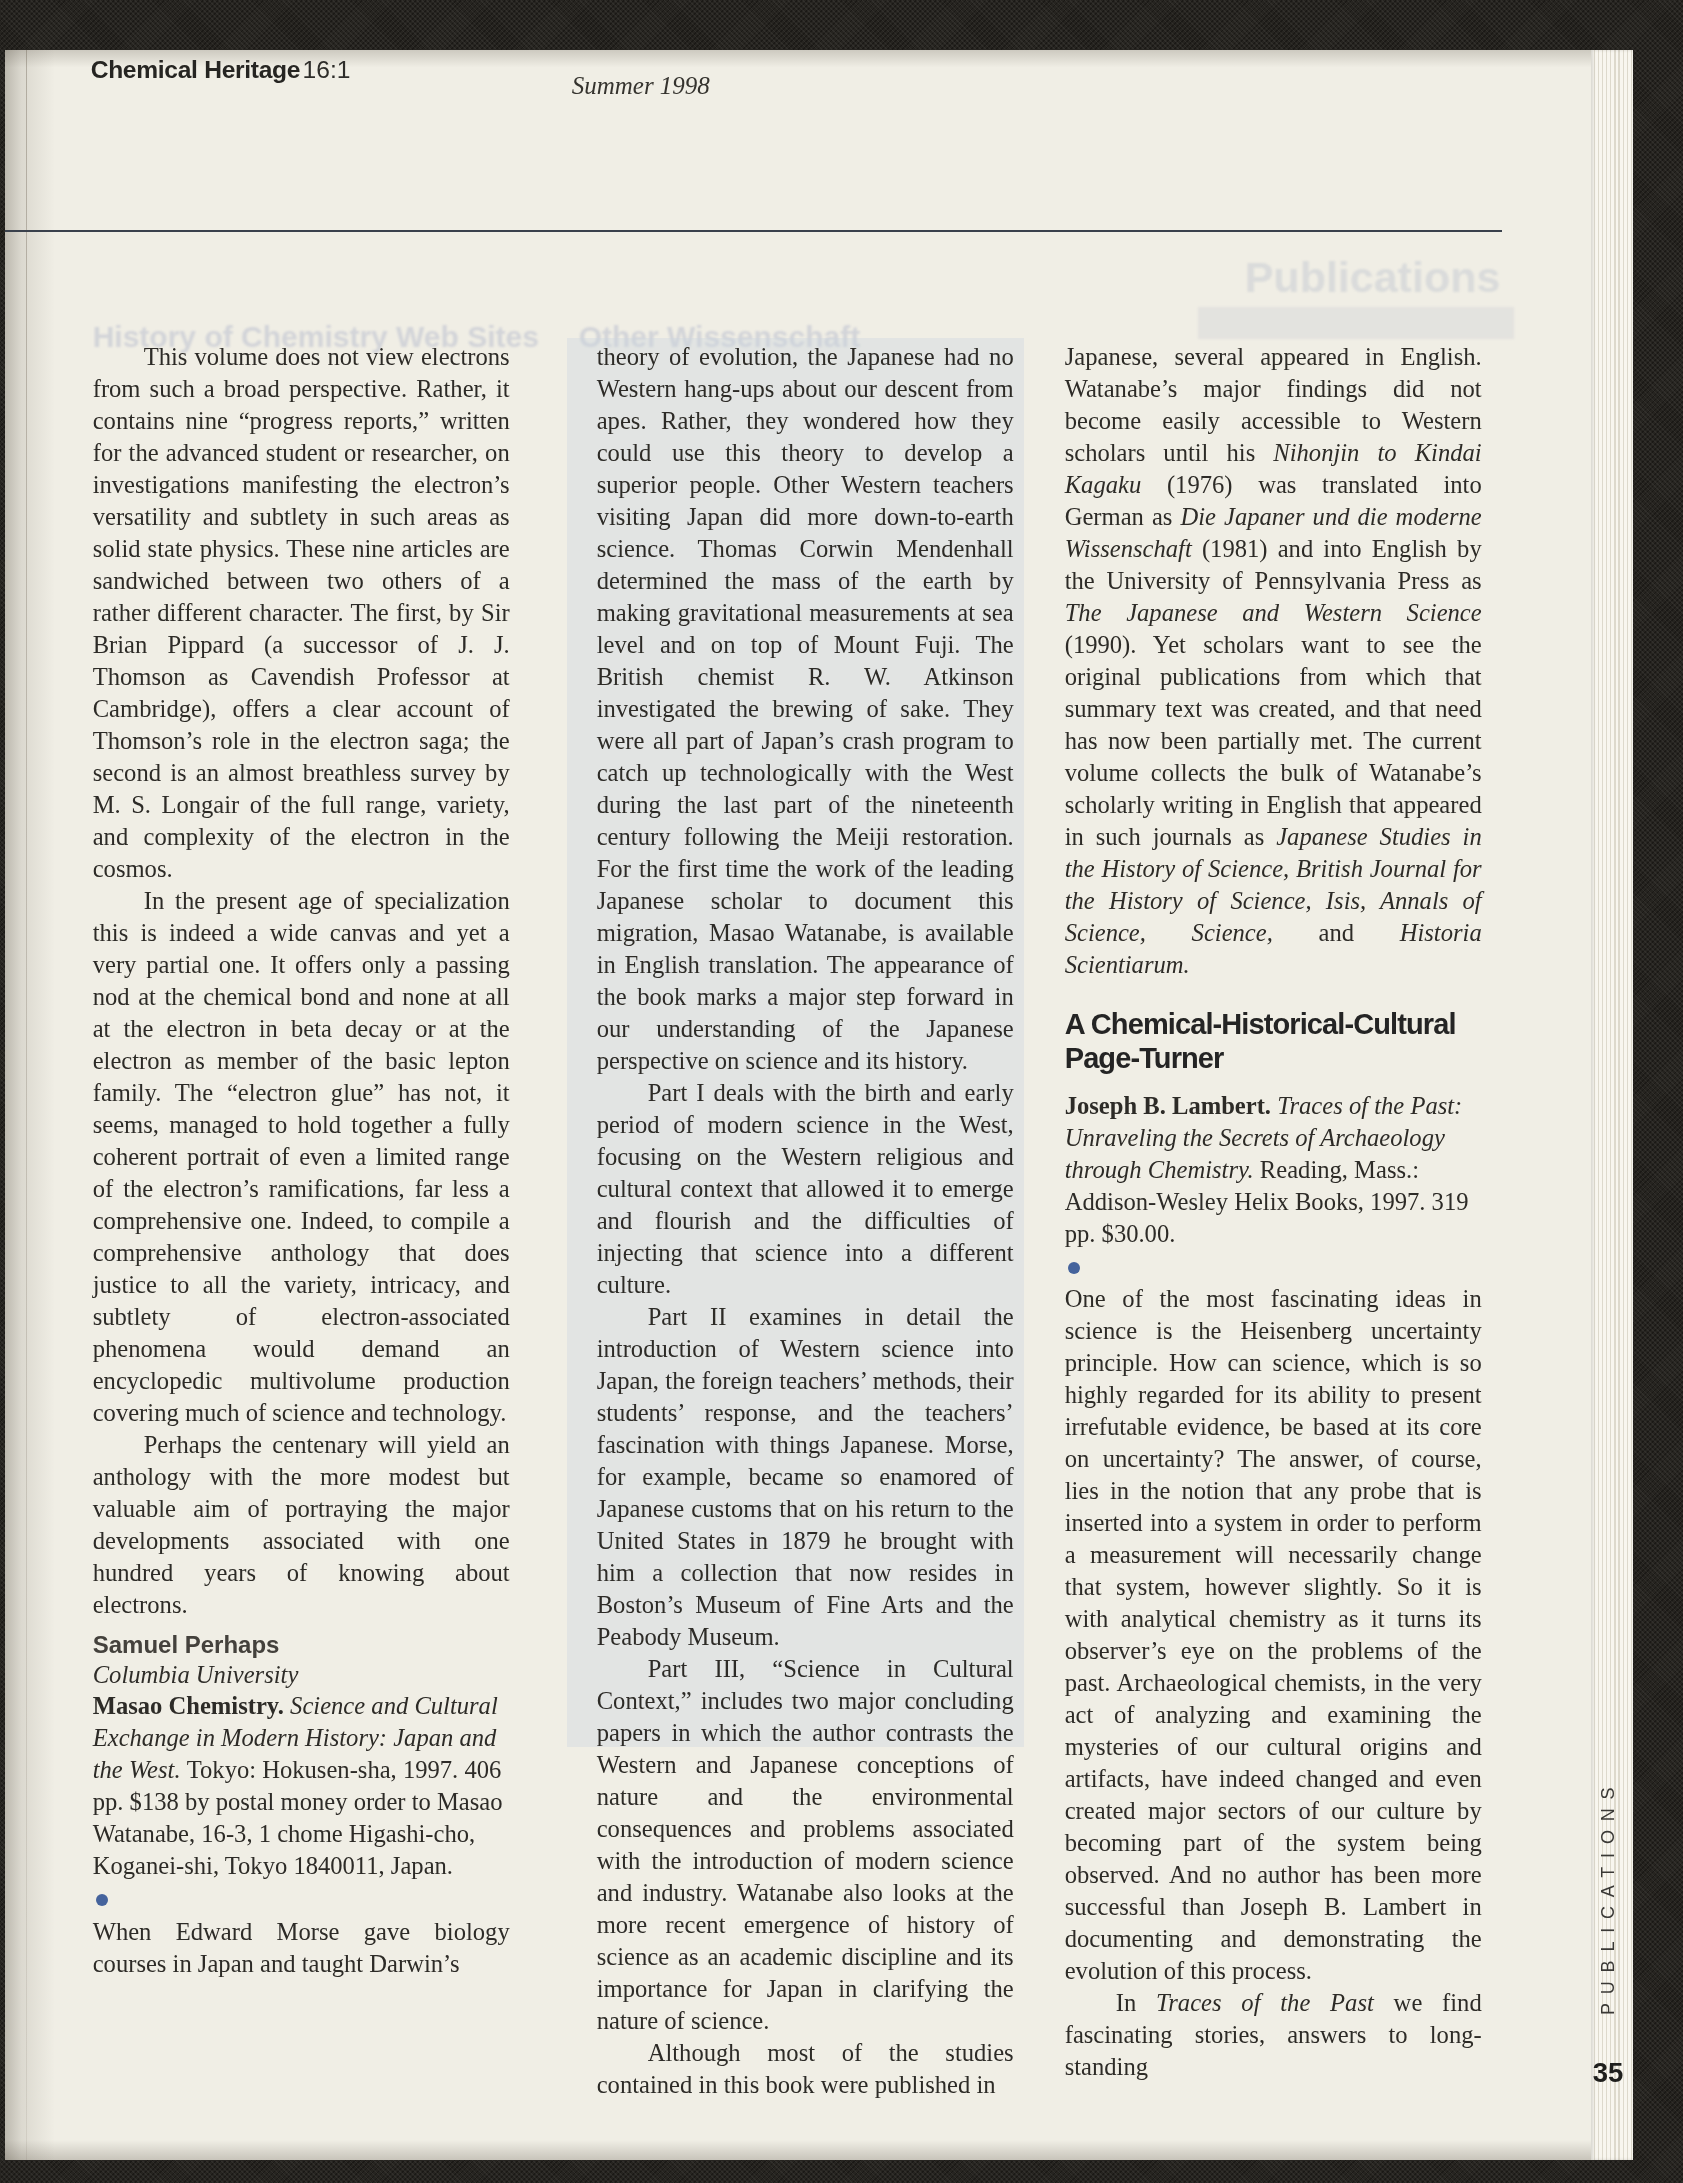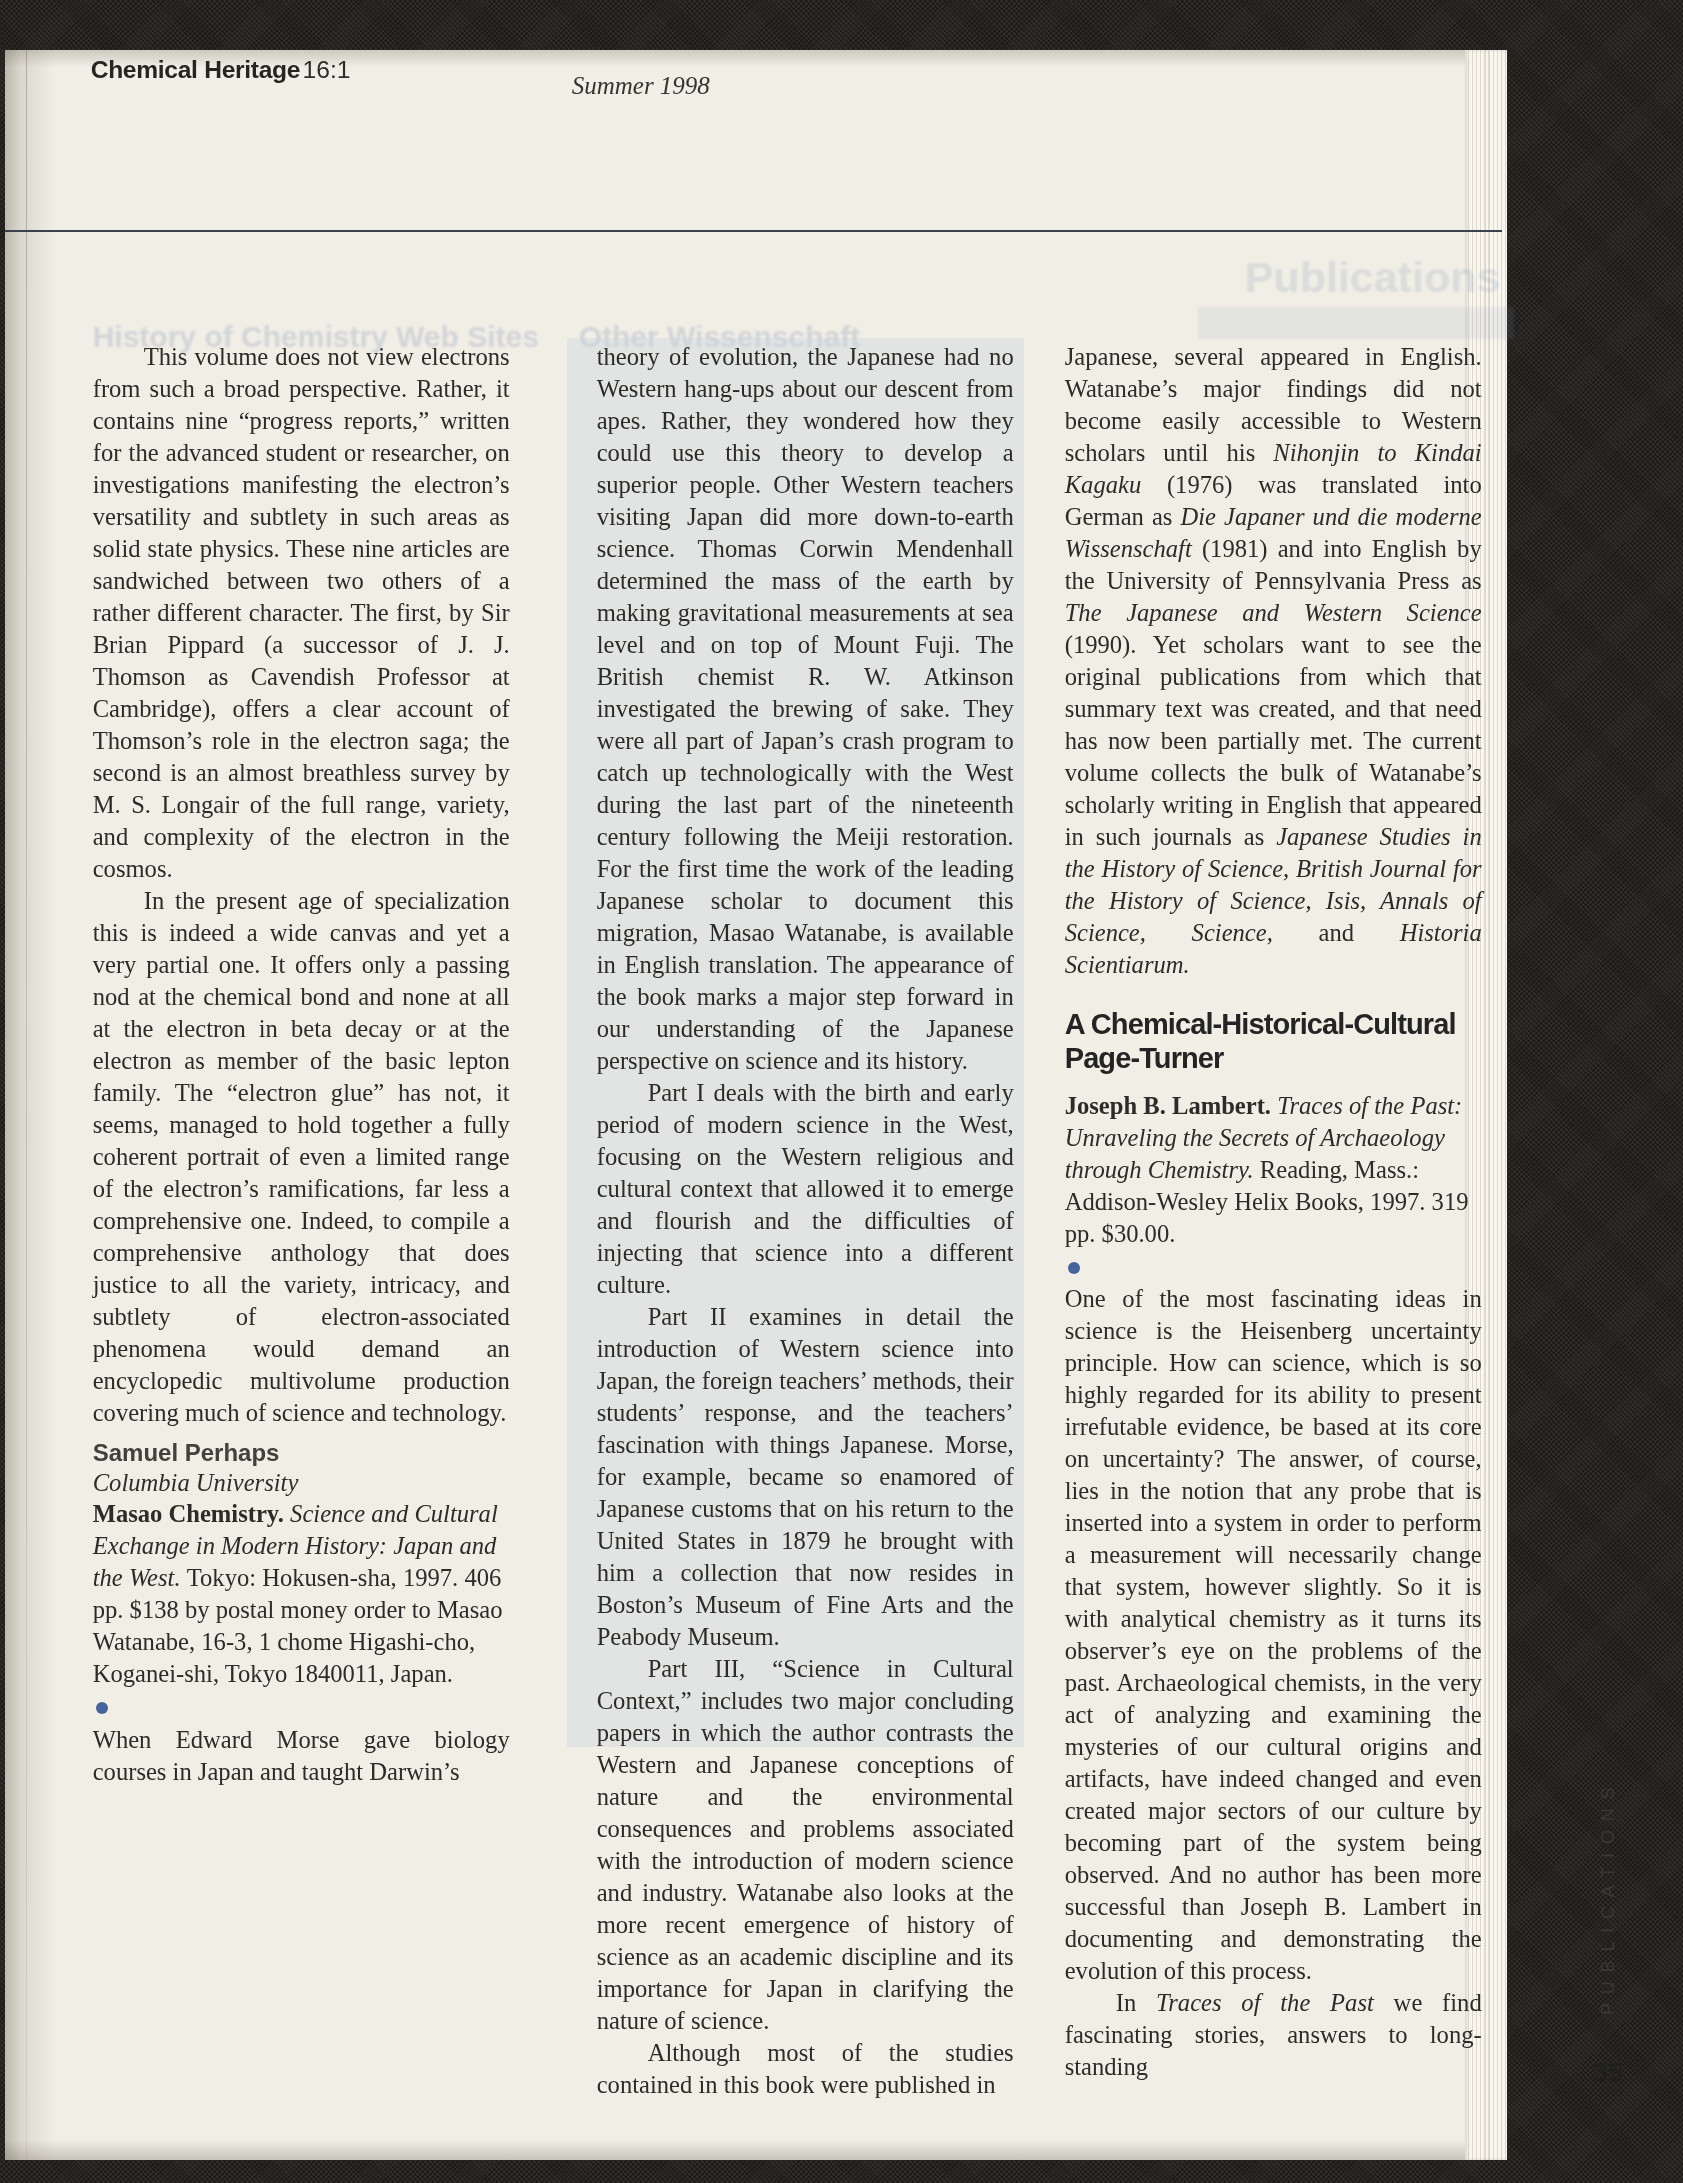--- a/index.html
+++ b/index.html
@@ -14,21 +14,21 @@
     font-family: "Liberation Serif", serif;
     background-color: #262420;
     background-image:
       repeating-linear-gradient(45deg, rgba(255,255,255,0.05) 0 1.2px, transparent 1.2px 3.5px),
       repeating-linear-gradient(135deg, rgba(0,0,0,0.30) 0 1.2px, transparent 1.2px 3.5px);
   }
   .page {
     position: absolute;
     left: 4.7px;
     top: 50px;
-    width: 1502px;
+    width: 1628px;
     height: 2110px;
     background:
       linear-gradient(90deg, rgba(70,62,50,0.30) 0px, rgba(70,62,50,0.12) 16.4px, rgba(70,62,50,0) 50px),
       linear-gradient(180deg, rgba(80,72,60,0.22) 0px, rgba(80,72,60,0) 17.5px),
       linear-gradient(0deg, rgba(80,72,60,0.25) 0px, rgba(80,72,60,0) 20px),
       #f0eee5;
   }
   .gutter-crease {
     position: absolute;
     left: 21px; top: 0;
@@ -203,20 +203,21 @@
   <div class="ghost-bar"></div>
   <div class="ghost-heading ghost-col1">History of Chemistry Web Sites</div>
   <div class="ghost-heading ghost-col2">Other Wissenschaft</div>
 
   <div class="col2-tint"></div>
 
   <div class="col" id="col1">
     <div>
         <p class="para indent"><span>This volume does not view electrons from such a broad perspective. Rather, it contains nine “progress reports,” written for the advanced student or researcher, on investigations manifesting the electron’s versatility and subtlety in such areas as solid state physics. These nine articles are sandwiched between two others of a rather different character. The first, by Sir Brian Pippard (a successor of J. J. Thomson as Cavendish Professor at Cambridge), offers a clear account of Thomson’s role in the electron saga; the second is an almost breathless survey by M. S. Longair of the full range, variety, and complexity of the electron in the cosmos.</span></p>
         <p class="para indent"><span>In the present age of specialization this is indeed a wide canvas and yet a very partial one. It offers only a passing nod at the chemical bond and none at all at the electron in beta decay or at the electron as member of the basic lepton family. The “electron glue” has not, it seems, managed to hold together a fully coherent portrait of even a limited range of the electron’s ramifications, far less a comprehensive one. Indeed, to compile a comprehensive anthology that does justice to all the variety, intricacy, and subtlety of electron-associated phenomena would demand an encyclopedic multivolume production covering much of science and technology.</span></p>
+        <p class="para indent"><span>Perhaps the centenary will yield an anthology with the more modest but valuable aim of portraying the major developments associated with one hundred years of knowing about electrons.</span></p>
       </div>
     <div class="sig-name">Samuel Perhaps</div>
     <div class="sig-affil">Columbia University</div>
     <div class="citation"><span class="bd">Masao Chemistry. </span><span class="it">Science and Cultural Exchange in Modern History: Japan and the West. </span><span>Tokyo: Hokusen-sha, 1997. 406 pp. $138 by postal money order to Masao Watanabe, 16-3, 1 chome Higashi-cho, Koganei-shi, Tokyo 1840011, Japan.</span></div>
     <div class="bullet-dot"></div>
     <div>
         <p class="para"><span>When Edward Morse gave biology courses in Japan and taught Darwin’s</span></p>
       </div>
   </div>
 

